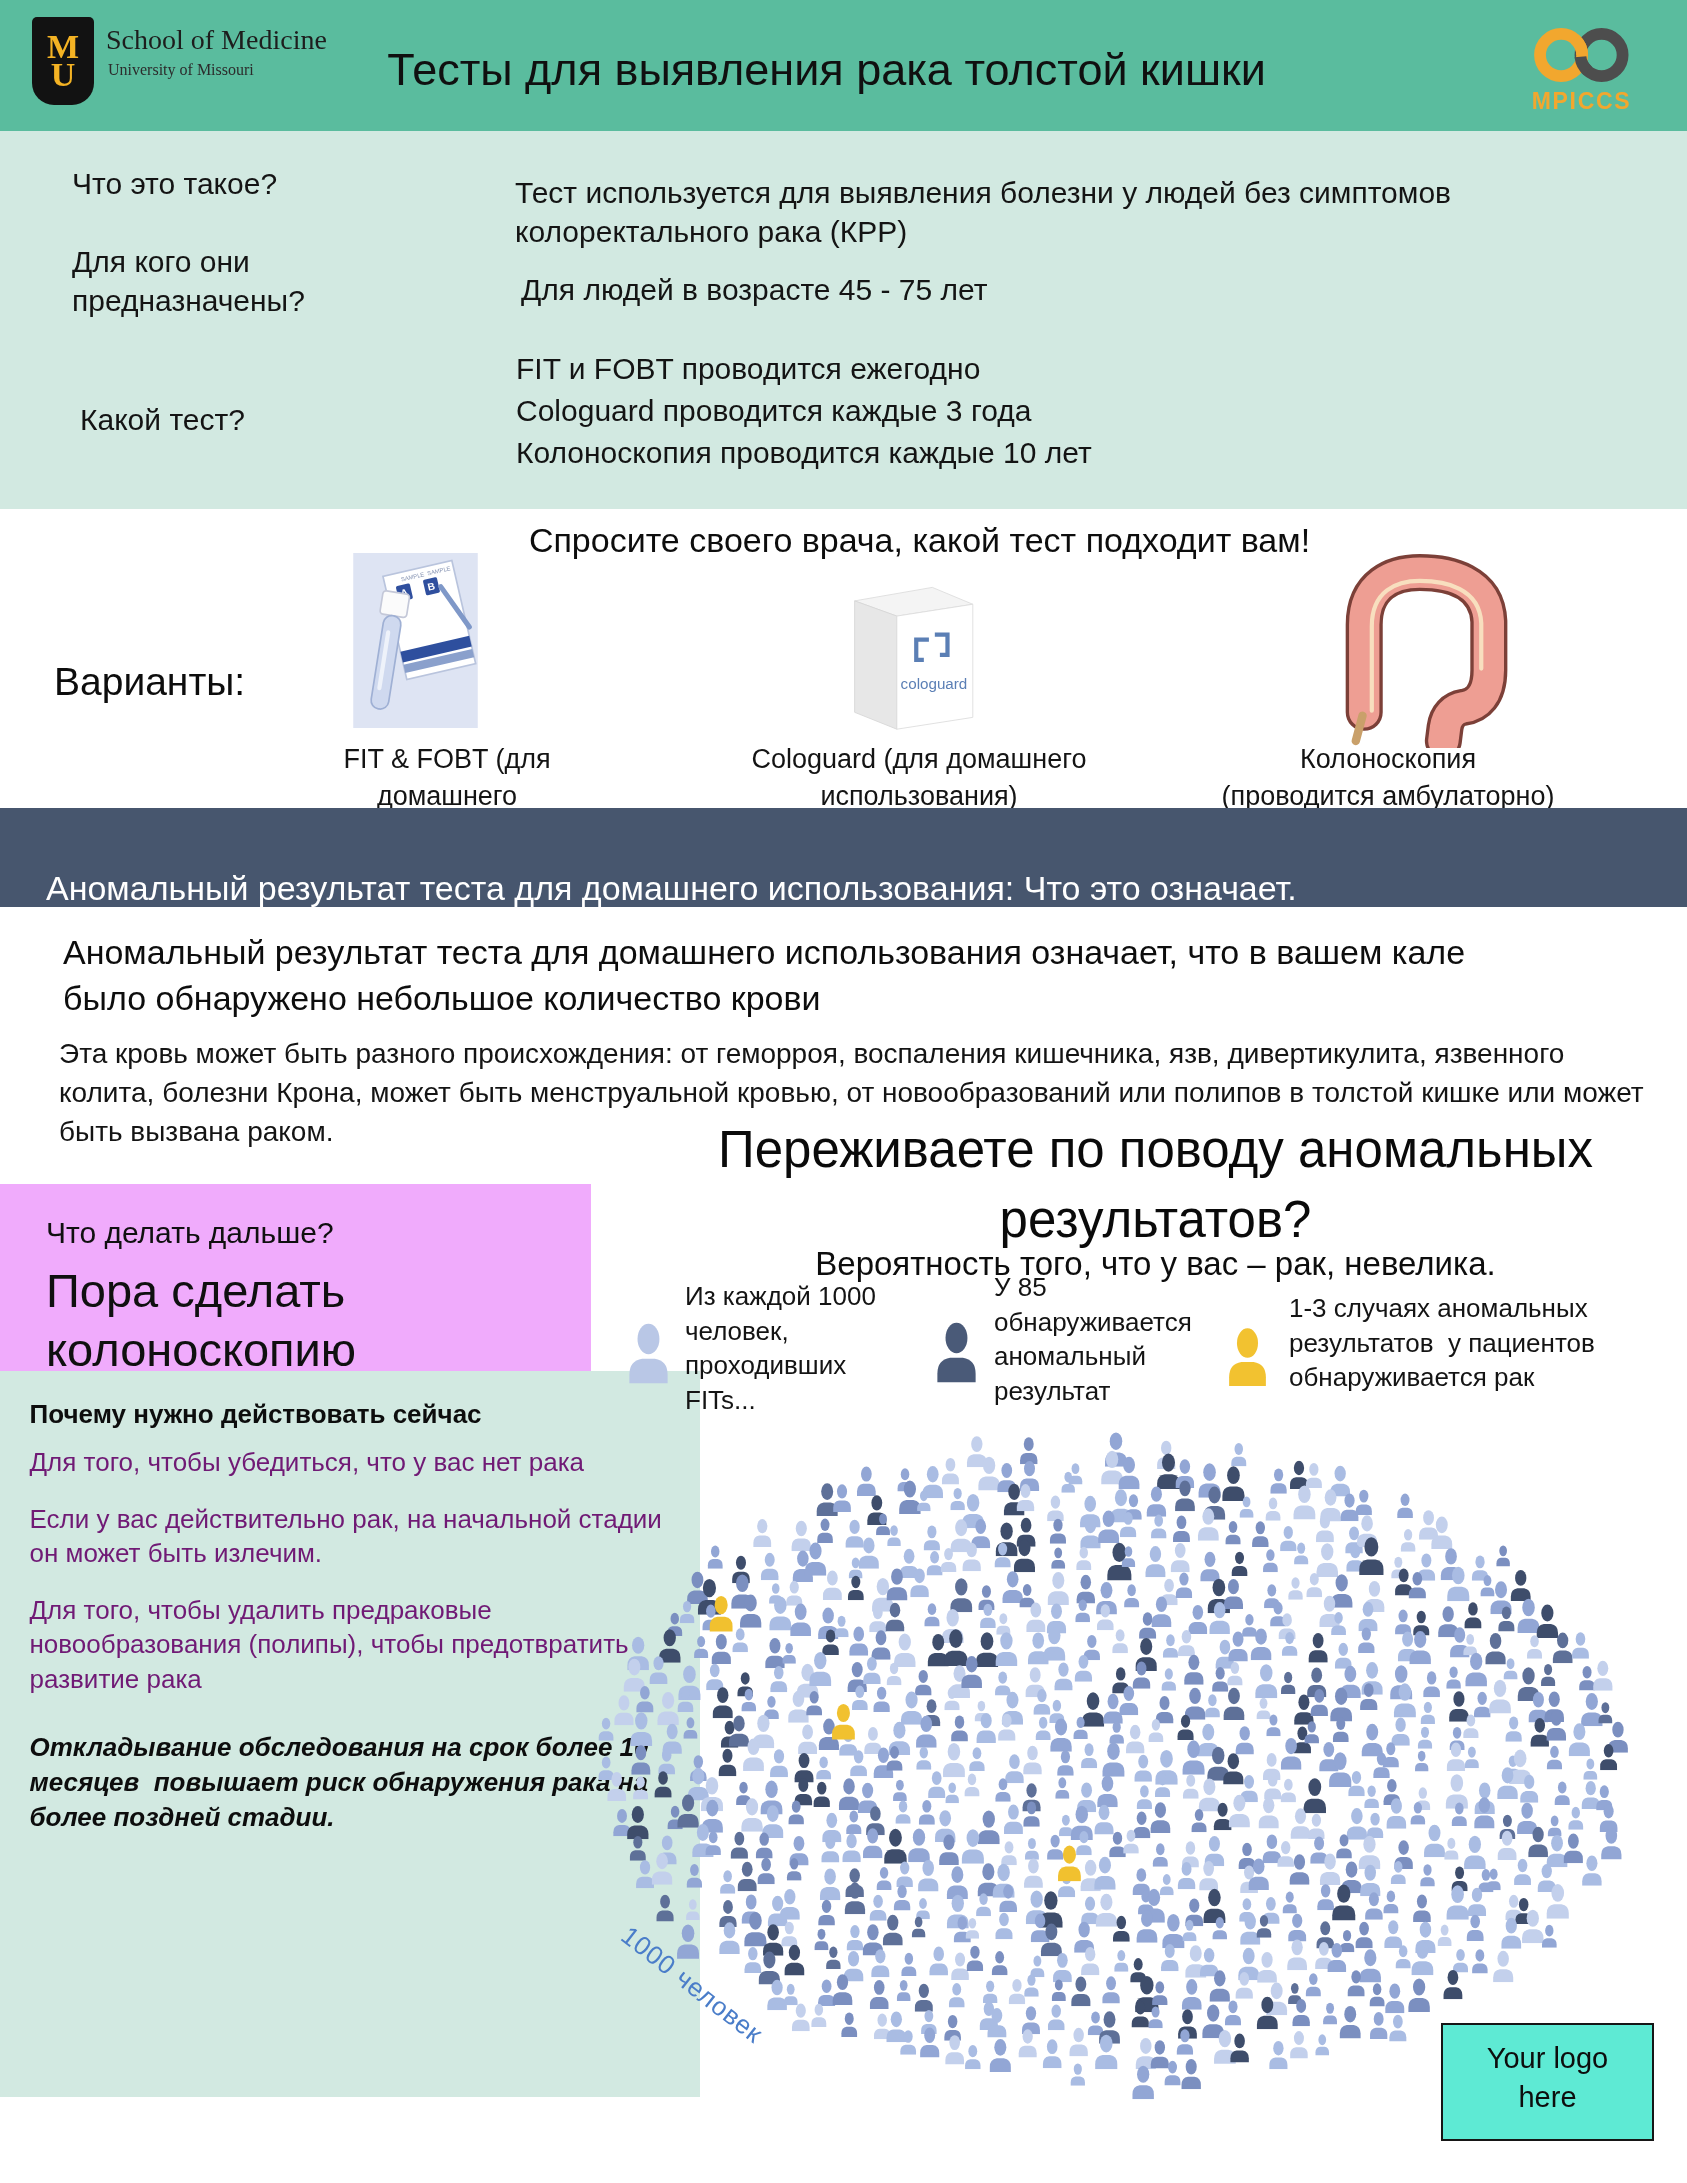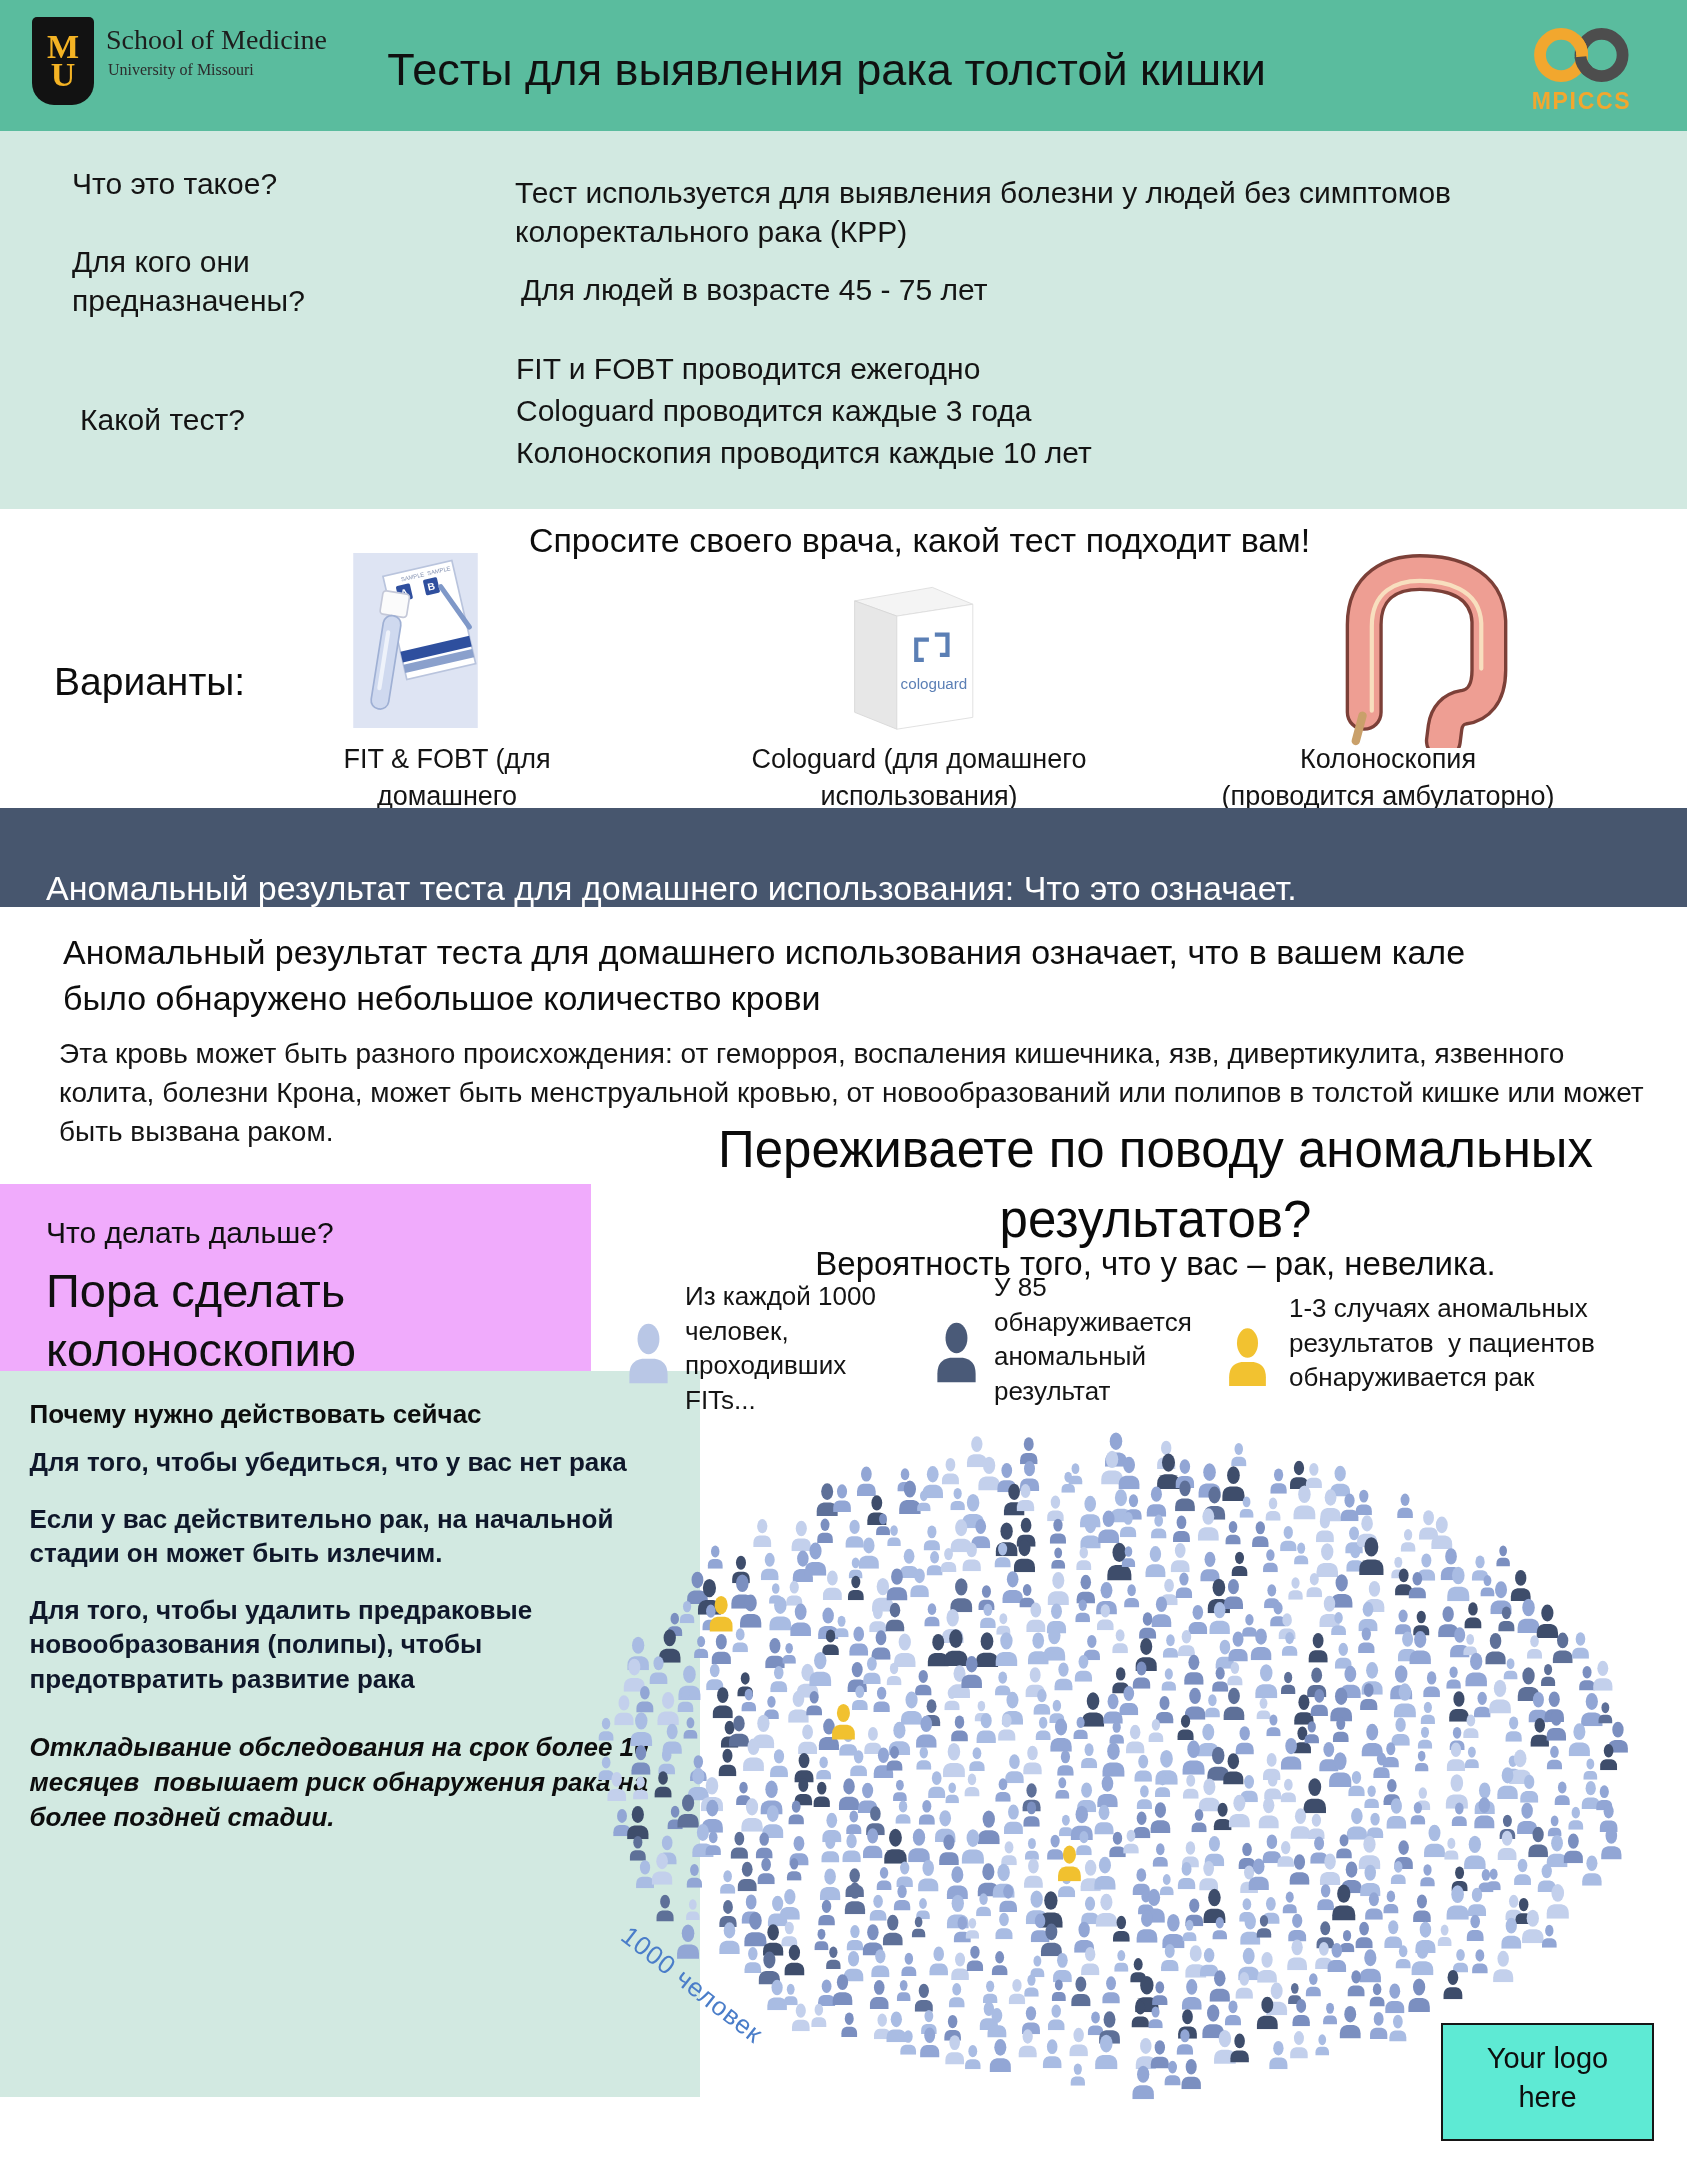--- a/index.html
+++ b/index.html
@@ -33,21 +33,21 @@
   .explain-body{left:59px;top:1034px;width:1586px;font-size:28px;line-height:1.4;color:#141414;}
   
   .side-box{left:0;top:1184px;width:591px;height:273px;background:#60c2a4;box-sizing:border-box;
             padding:32px 17px 0 46px;}
   .side-kicker{font-size:30px;margin:0 0 11.8px 0;color:#101010;}
   .side-title{font-size:47px;line-height:1.25;margin:0;color:#101010;}
   .side-sub{font-size:17px;margin:22px 0 0 0;color:#101010;}
   .side-panel{left:0;top:1371px;width:700px;height:726px;background:#d2e9e1;box-sizing:border-box;
               padding:28px 18.6px 0 29.5px;}
   .panel-heading{font-size:26px;font-weight:bold;margin:0 0 15px 0;color:#0d0d0d;}
-  .panel-p{font-size:26px;line-height:1.33;margin:0 0 22px 0;color:#0f172a;font-weight:bold;}
+  .panel-p{font-size:26px;line-height:1.33;margin:0 0 22px 0;color:#701a75;}
   .panel-warning{font-size:26px;line-height:1.33;font-weight:bold;margin:34px 0 0 0;color:#0d0d0d;font-style:italic;}
   
   .worry-heading{left:624px;top:1115px;width:1063px;text-align:center;font-size:51px;line-height:1.38;color:#0a0a0a;}
   .worry-sub{left:624px;top:1245px;width:1063px;text-align:center;font-size:33px;color:#0d0d0d;}
   .stat-text{font-size:26px;line-height:1.33;color:#141414;}
   .stat-icon{position:absolute;}
   .crowd-label{left:634px;top:1920px;font-size:26px;color:#4a7dc9;transform:rotate(38deg);
                transform-origin:0 0;letter-spacing:0.8px;}
   .logo-box{left:1441px;top:2023px;width:213px;height:118px;background:#5eead4;border:2.5px solid #161616;
             box-sizing:border-box;text-align:center;padding-top:13.5px;font-size:29px;line-height:1.35;color:#0d0d0d;}

